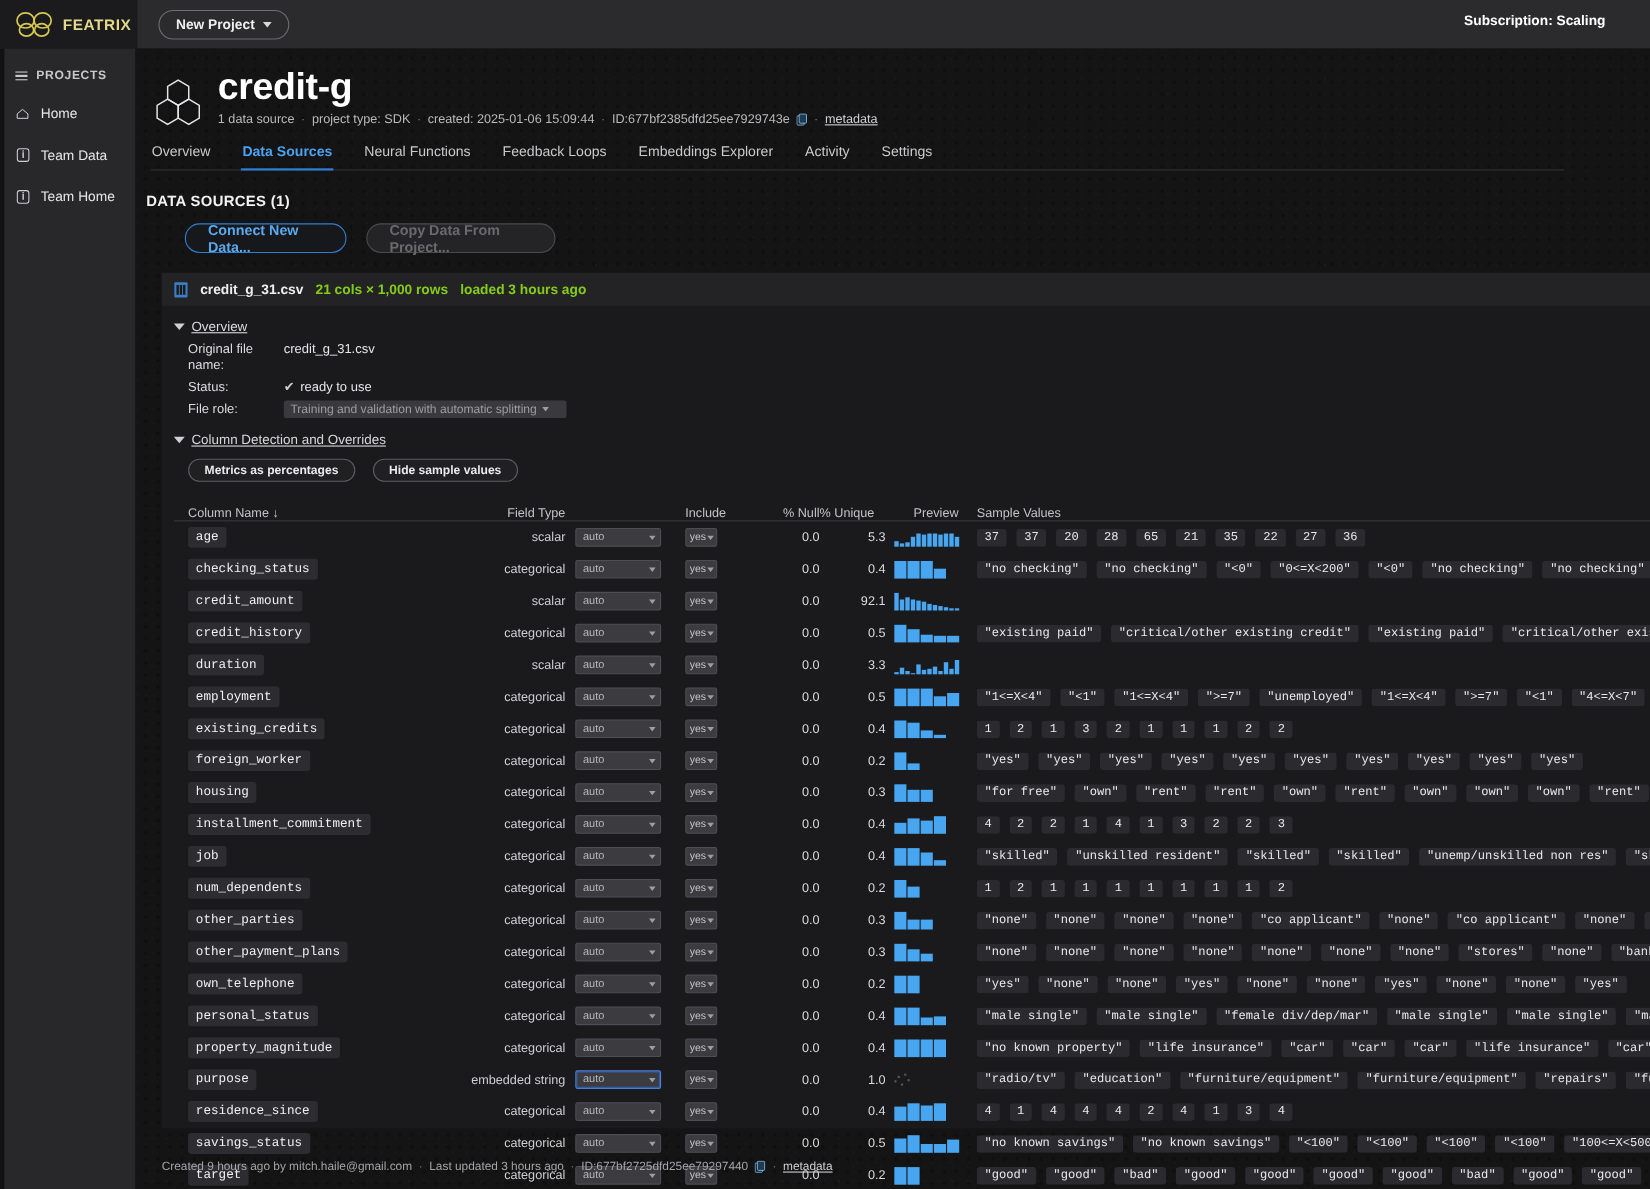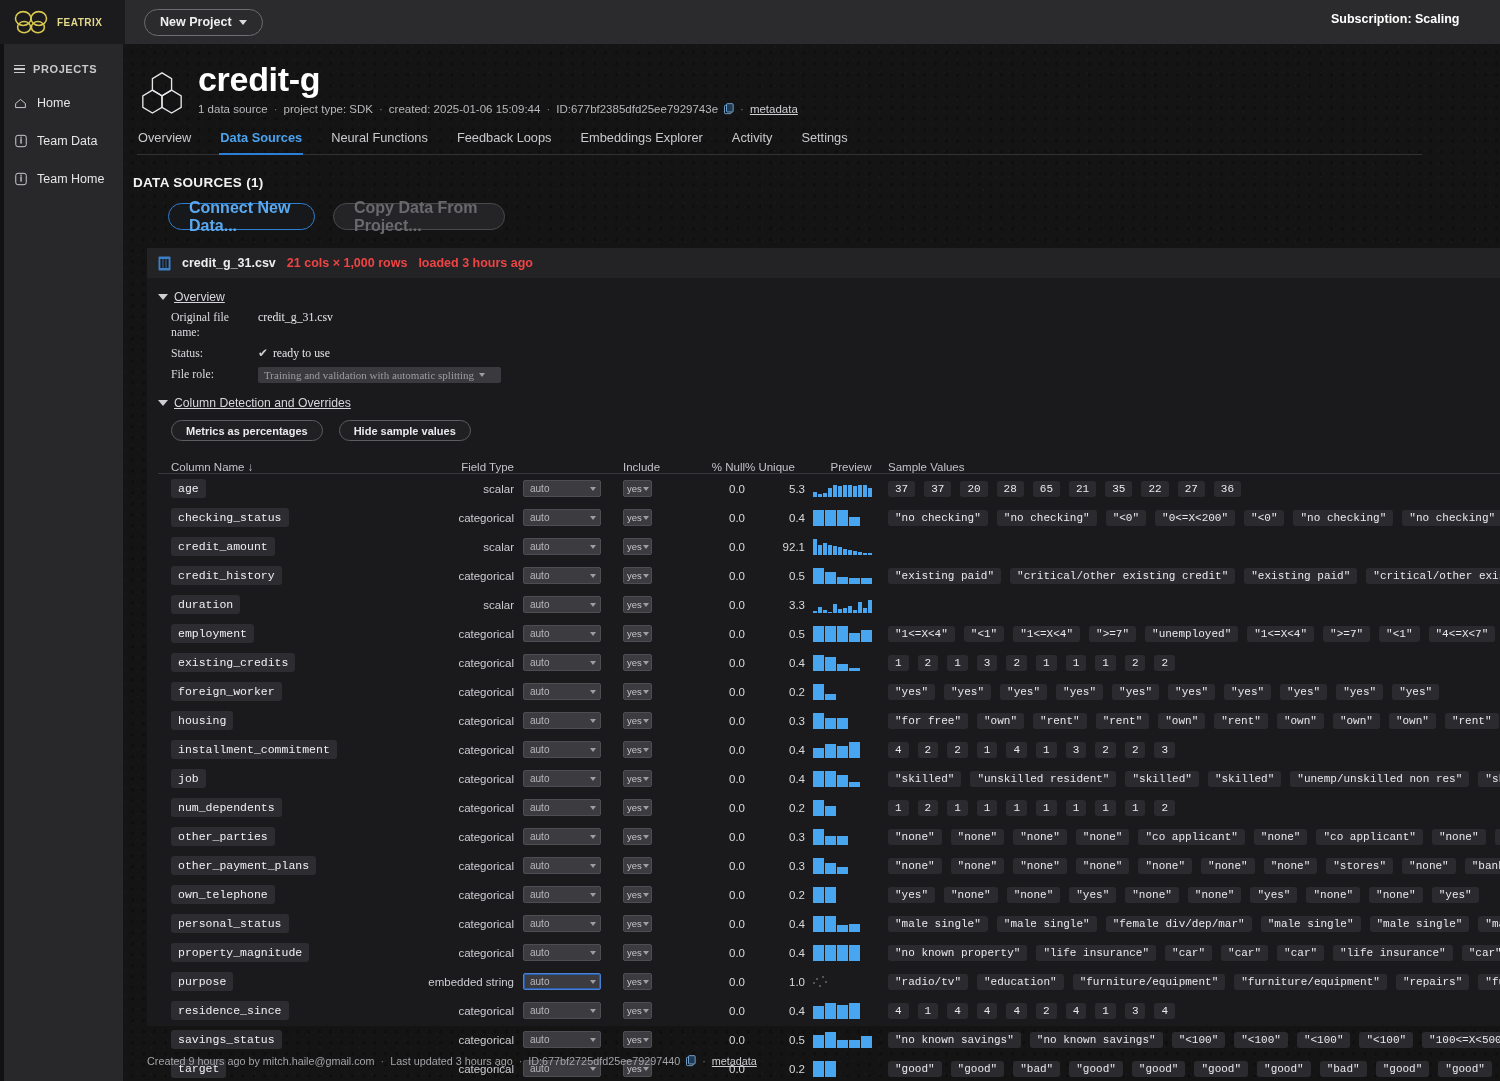--- a/index.html
+++ b/index.html
@@ -18,21 +18,21 @@
     background: #2b2b2d;
     display: flex; align-items: center;
     z-index: 30;
   }
   #brandzone {
     width: 125px; height: 44px; background: #1b1b1d;
     display: flex; align-items: center; gap: 7px; padding-left: 12px;
   }
   .logo-mark { width: 38px; height: 26px; flex: none; }
   .brand-text {
-    font-size: 10px; font-weight: bold; letter-spacing: 0.5px; color: #e3d98a;
+    font-size: 14px; font-weight: bold; letter-spacing: 0.5px; color: #e3d98a;
   }
   #newproj {
     margin-left: 19px;
     border: 1px solid #6d6d72; border-radius: 16px;
     height: 27px; padding: 0 15px;
     display: flex; align-items: center; gap: 7px;
     font-size: 12.5px; font-weight: bold; color: #efefef;
     background: #2b2b2d; cursor: pointer;
   }
   .caret-dn {
@@ -109,46 +109,46 @@
 
   
   #ds-title {
     margin: 20px 0 0 10px; font-size: 13.5px; font-weight: bold;
     color: #f2f2f4; letter-spacing: 0.3px;
   }
   #btnrow { display: flex; gap: 18px; margin: 13px 0 0 45px; }
   .pillbtn {
     height: 27px; padding: 0 20px; border-radius: 14px;
     display: flex; align-items: center; justify-content: center;
-    font-size: 16px; font-weight: bold; cursor: pointer;
+    font-size: 13px; font-weight: bold; cursor: pointer;
   }
   .pill-primary { border: 1px solid #2f7fd0; color: #5aa9ef; background: #17181b; width: 147px; }
   .pill-disabled { border: 1px solid #4a4a4e; color: #6a6a6e; background: #242427; width: 172px; }
 
   
   #dscard {
     position: absolute; left: 24px; top: 204px; width: 1353px; height: 778px;
     background: #1a1a1c;
   }
   #dsfilebar {
     height: 30px; background: #232326; display: flex; align-items: center;
     gap: 11px; padding-left: 11px; font-size: 12.5px; font-weight: bold; color: #eeeef0;
   }
   .csv-ico { width: 13px; height: 15px; flex:none; }
-  .filebar-dim { font-weight: bold; color: #ef4444; }
+  .filebar-dim { font-weight: bold; color: #84cc16; }
 
   .disclosure {
     display: flex; align-items: center; gap: 6px; cursor: pointer;
     font-size: 12.2px; color: #d7d7db;
   }
   .tri { width:0;height:0;border-left:5px solid transparent;border-right:5px solid transparent;border-top:6px solid #cfcfd3; }
   .disclosure .dtext { text-decoration: underline; }
 
   #ovblock { margin: 12px 0 0 11px; }
-  .ovline { display: flex; font-size: 11.8px; color: #d9d9dd; margin-top: 6px; font-family: Liberation Serif, serif; }
+  .ovline { display: flex; font-size: 11.8px; color: #d9d9dd; margin-top: 6px; }
   .ovlabel { width: 100px; padding-left: 13px; color: #dcdce0; }
   .ovval { color: #e6e6ea; }
   .chk { color: #cfcfd4; margin-right: 5px; }
   .rolesel {
     background: #3a3a3e; color: #9d9da2; font-size: 11px;
     border: none; border-radius: 2px; padding: 2px 16px 2px 6px;
     position: relative; display: inline-flex; align-items:center; gap:5px;
   }
   .mini-caret { width:0;height:0;border-left:3.5px solid transparent;border-right:3.5px solid transparent;border-top:4.5px solid #9d9da2; }
 

